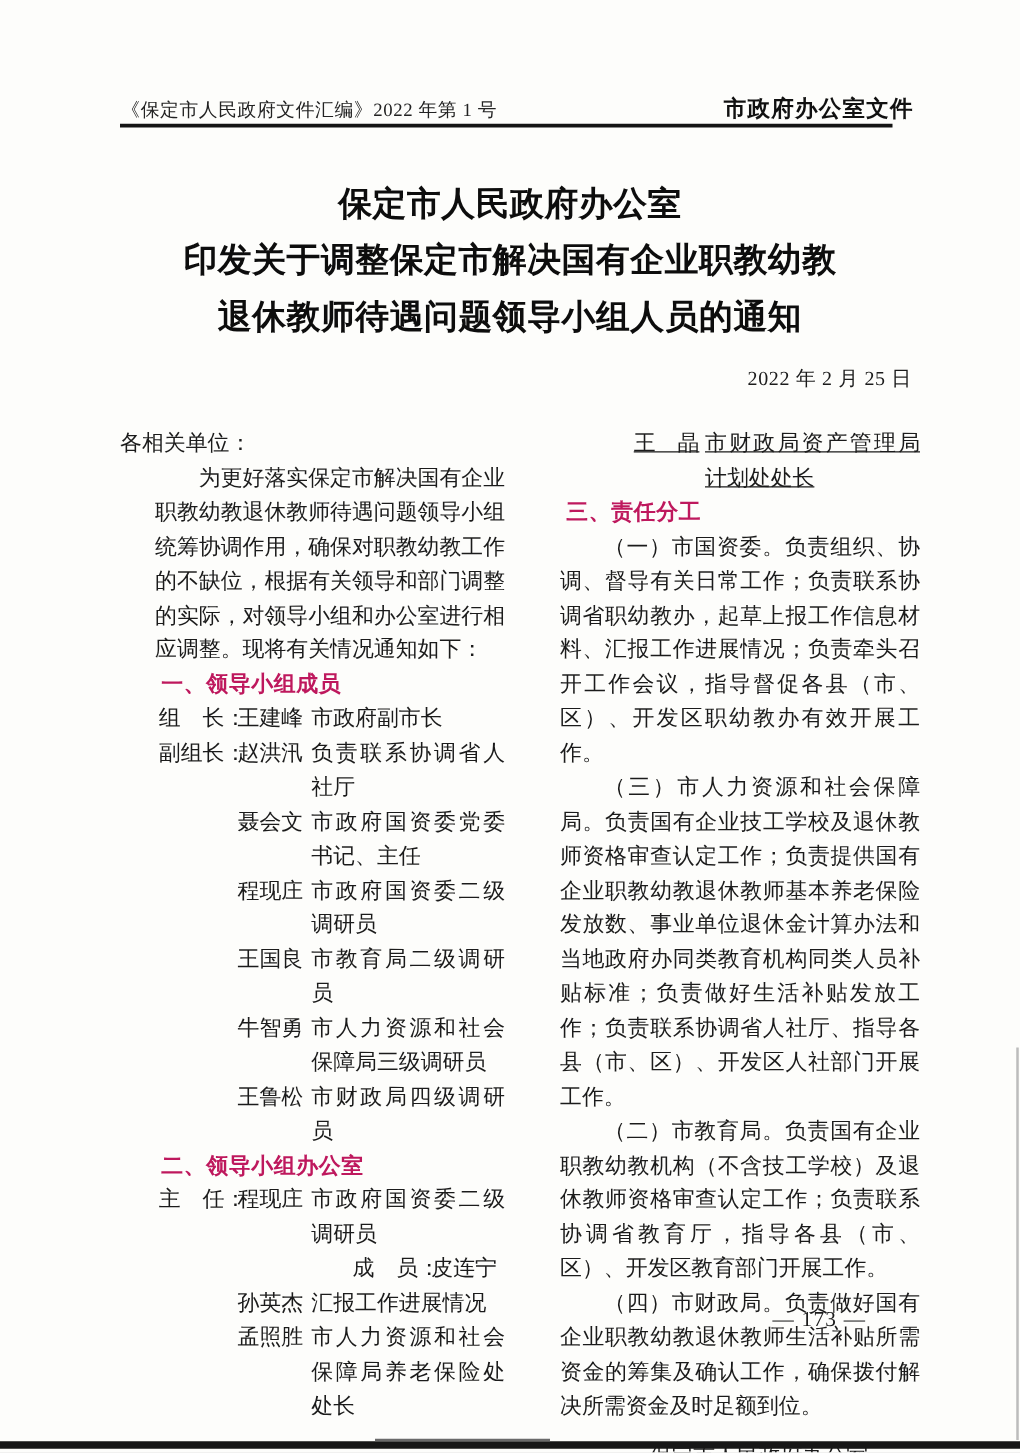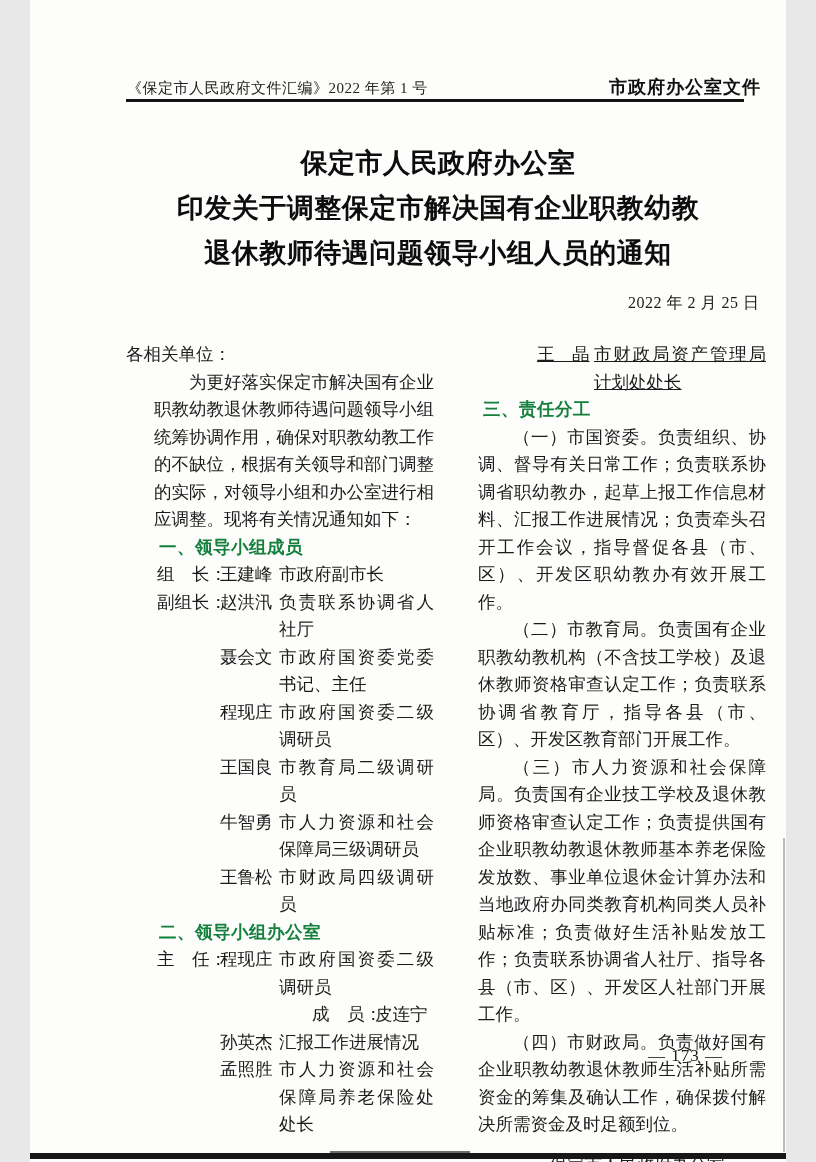--- a/index.html
+++ b/index.html
@@ -1,21 +1,21 @@
 <!DOCTYPE html>
 <html><head>
 <meta charset="utf-8">
 <style>
   * { box-sizing: border-box; margin: 0; padding: 0; }
   html, body { background: #e8e8e8; }
   body { font-family: "Liberation Serif", "DejaVu Serif", serif; }
 
   .page {
     position: relative;
-    width: 756px;
+    width: 816px;
     height: 1162px;
     margin: 0 auto;
     background: #fdfdfb;
     color: #1b1b1b;
     overflow: hidden;
   }
 
   
   .header-left {
     position: absolute;
@@ -75,21 +75,21 @@
   .col-right { width: 316px; }
 
   .para { text-align: justify; }
   .indent2 { text-indent: 35px; margin-left: 28px; }
 
   .sec-heading {
     font-weight: 700;
     font-family: "Liberation Sans", "DejaVu Sans", sans-serif;
     padding-left: 33px;
     letter-spacing: 0.5px;
-    color: #15803d;
+    color: #be185d;
   }
 
   .member-row { display: flex; padding-left: 31px; justify-content: flex-end; }
   .m-role { width: 63px; flex: none; white-space: nowrap; }
   .m-name { width: 59px; flex: none; white-space: nowrap; }
   .m-desc { flex: 1; text-align: justify; }
 
   .member-row-cont { display: flex; padding-left: 87px; text-decoration: underline; }
   .m-name2 { width: 57px; flex: none; white-space: nowrap; }
 
@@ -218,23 +218,23 @@
     <div class="col-right">
       <div class="member-row-cont">
         <span class="m-name2">王　晶</span>
         <span class="m-desc">市财政局资产管理局计划处处长</span>
       </div>
 
       <div class="sec-heading">三、责任分工</div>
 
       <p class="para indent2"><span class="para-lead">（一）市国资委。</span><span>负责组织、协调、督导有关日常工作；负责联系协调省职幼教办，起草上报工作信息材料、汇报工作进展情况；负责牵头召开工作会议，指导督促各县（市、区）、开发区职幼教办有效开展工作。</span></p>
 
+      <p class="para indent2"><span class="para-lead">（三）市人力资源和社会保障局。</span><span>负责国有企业技工学校及退休教师资格审查认定工作；负责提供国有企业职教幼教退休教师基本养老保险发放数、事业单位退休金计算办法和当地政府办同类教育机构同类人员补贴标准；负责做好生活补贴发放工作；负责联系协调省人社厅、指导各县（市、区）、开发区人社部门开展工作。</span></p>
+
       <p class="para indent2"><span class="para-lead">（二）市教育局。</span><span>负责国有企业职教幼教机构（不含技工学校）及退休教师资格审查认定工作；负责联系协调省教育厅，指导各县（市、区）、开发区教育部门开展工作。</span></p>
-
-      <p class="para indent2"><span class="para-lead">（三）市人力资源和社会保障局。</span><span>负责国有企业技工学校及退休教师资格审查认定工作；负责提供国有企业职教幼教退休教师基本养老保险发放数、事业单位退休金计算办法和当地政府办同类教育机构同类人员补贴标准；负责做好生活补贴发放工作；负责联系协调省人社厅、指导各县（市、区）、开发区人社部门开展工作。</span></p>
 
       <p class="para indent2"><span class="para-lead">（四）市财政局。</span><span>负责做好国有企业职教幼教退休教师生活补贴所需资金的筹集及确认工作，确保拨付解决所需资金及时足额到位。</span></p>
 
       <div class="signature-block">
         <div class="signature-name">保定市人民政府办公室</div>
         <div class="signature-date">2022 年 2 月 25 日</div>
       </div>
     </div>
   </div>
 

